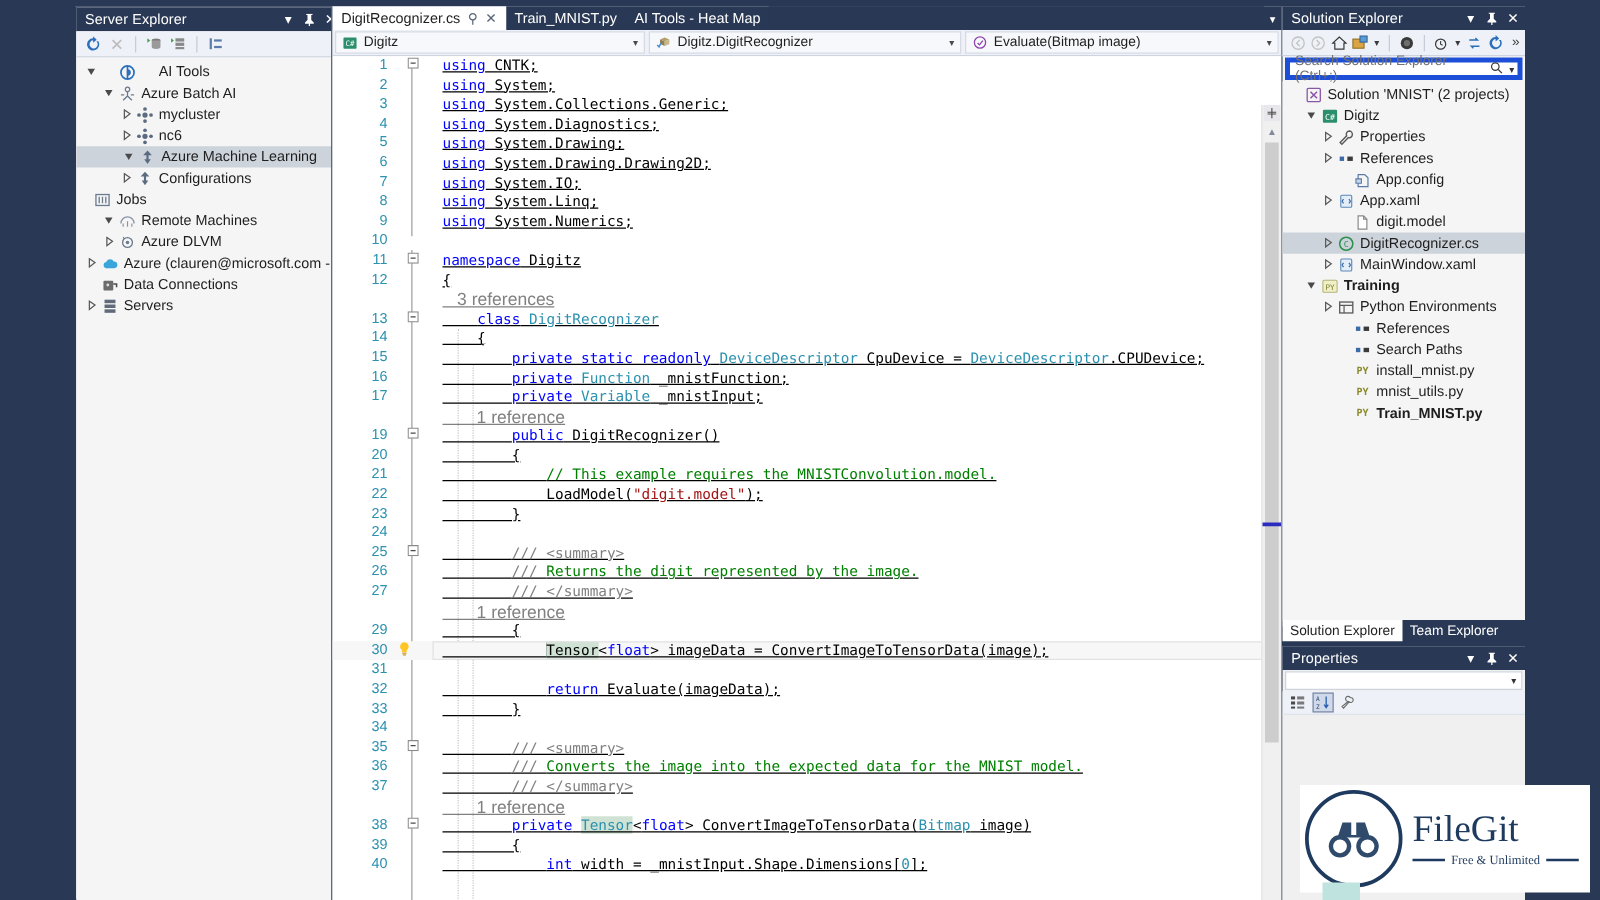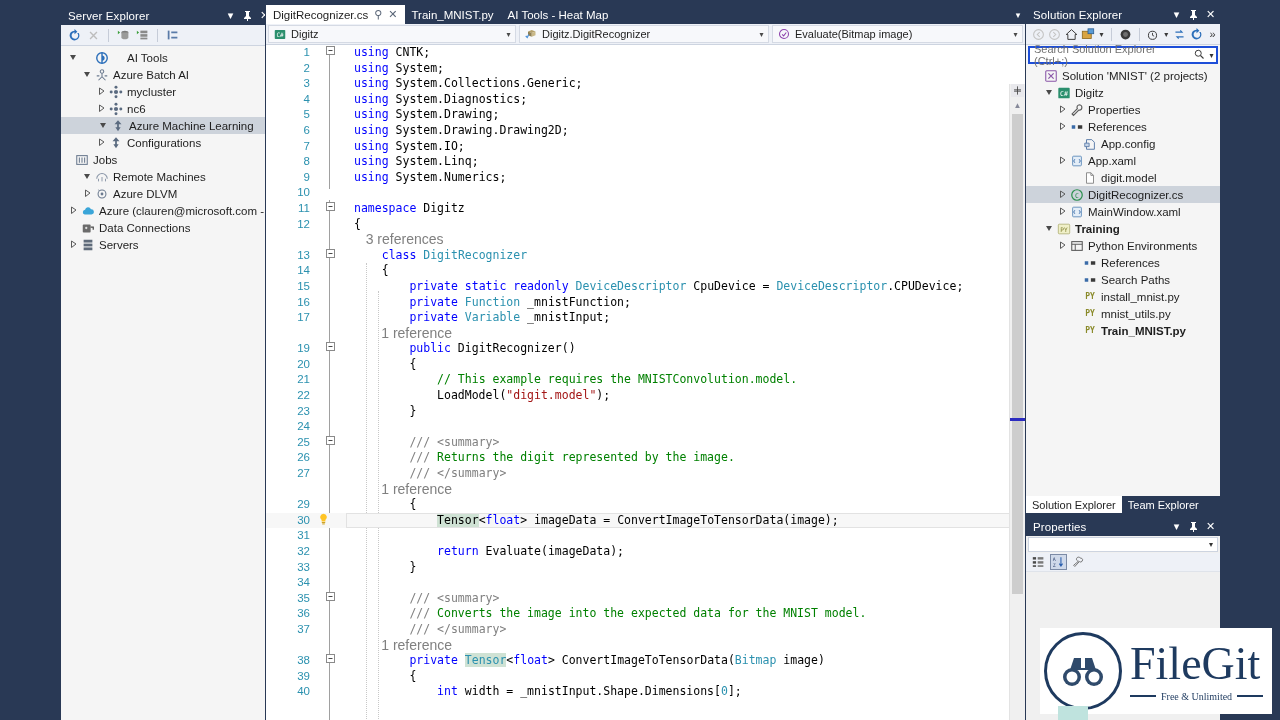--- a/index.html
+++ b/index.html
@@ -96,21 +96,21 @@
   }
   .cl .gut{
     position:absolute;left:0;width:44px;text-align:right;color:#2b91af;
     font-family:"Liberation Sans", sans-serif;font-size:11.5px;
   }
   .cl .bulb{position:absolute;left:50px;width:14px;text-align:center;}
   .cl .fold{
     position:absolute;left:58px;width:12px;text-align:center;color:#6d6d6d;
     font-family:"Liberation Sans", sans-serif;font-size:9px;
   }
-  .cl .src{position:absolute;left:88px;}
+  .cl .src{position:absolute;left:88px;text-decoration:underline;}
   .cl.refline .src{
     color:#808080;font-family:"Liberation Sans", sans-serif;font-size:14px;
   }
   .cl.curline{background:#f7f7f7;}
   .cl.curline::after{
     content:"";position:absolute;left:80px;right:14px;top:0;bottom:0;
     border:1px solid #e2e2e2;pointer-events:none;
   }
   .k{color:#0000ff;}
   .t{color:#2b91af;}
@@ -137,21 +137,21 @@
   .ed-scroll .upa{position:absolute;top:15px;left:1px;width:13px;height:12px;display:flex;align-items:center;justify-content:center;color:#868999;font-size:8px;}
   .ed-scroll .thumb{position:absolute;top:30px;left:2px;width:11px;height:480px;background:#cdcdcd;}
   .ed-scroll .mark{position:absolute;left:0;width:15px;height:3px;background:#2b2bc0;top:334px;}
 
   
   #solution-explorer{
     position:absolute;left:1026px;top:5px;width:194px;height:492px;
     background:#f5f5f5;box-sizing:border-box;
   }
   .se-search{
-    height:18px;background:#ffffff;border:2px solid #1d4ed8;margin:1px 2px;
+    height:18px;background:#ffffff;border:4px solid #1d4ed8;margin:1px 2px;
     display:flex;align-items:center;padding-left:4px;box-sizing:border-box;
   }
   .se-search .ph{flex:1;color:#717171;font-size:11px;}
   .se-search .mag{width:16px;text-align:center;color:#333;font-size:11px;}
   .se-search .arr{width:9px;text-align:center;color:#333;font-size:8px;}
   .sx-tree{background:#f5f5f5;height:calc(100% - 58px);overflow:hidden;padding-top:2px;font-size:11.5px;}
 
   
   #se-tabs{
     position:absolute;left:1026px;top:496px;width:194px;height:17px;
@@ -185,21 +185,21 @@
     position:absolute;left:1040px;top:628px;width:232px;height:86px;
     background:#ffffff;display:flex;align-items:center;padding-left:4px;
     box-sizing:border-box;
   }
   #watermark .wm-circle{
     width:72px;height:72px;border-radius:50%;border:3px solid #1e3a5f;
     display:flex;align-items:center;justify-content:center;flex:0 0 72px;
   }
   #watermark .wm-text{margin-left:8px;display:flex;flex-direction:column;}
   #watermark .wm-name{
-    font-family:"Liberation Serif", serif;font-size:46px;color:#1e3a5f;line-height:1;
+    font-family:"Liberation Serif", serif;font-size:30px;color:#1e3a5f;line-height:1;
   }
   #watermark .wm-sub{
     display:flex;align-items:center;margin-top:4px;gap:5px;
   }
   #watermark .wm-sub .rule{height:2px;width:26px;background:#1e3a5f;}
   #watermark .wm-sub .stxt{
     font-family:"Liberation Serif", serif;font-size:10px;color:#1e3a5f;white-space:nowrap;
   }
   #wm-teal{position:absolute;left:1058px;top:706px;width:30px;height:14px;background:#bfe3de;}
 </style>

